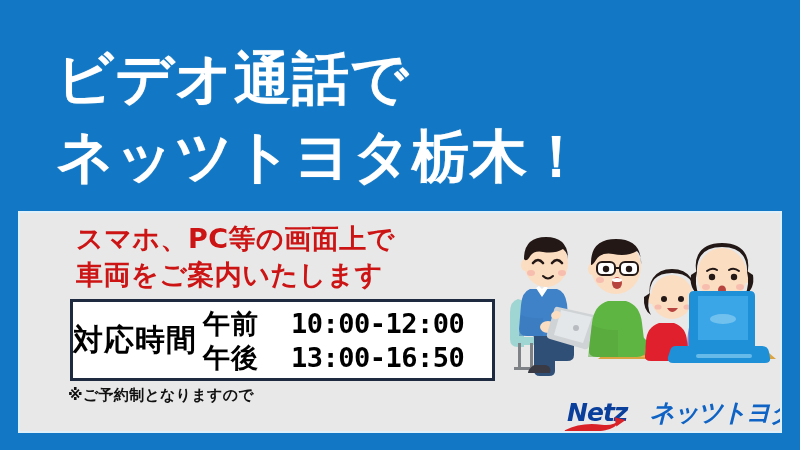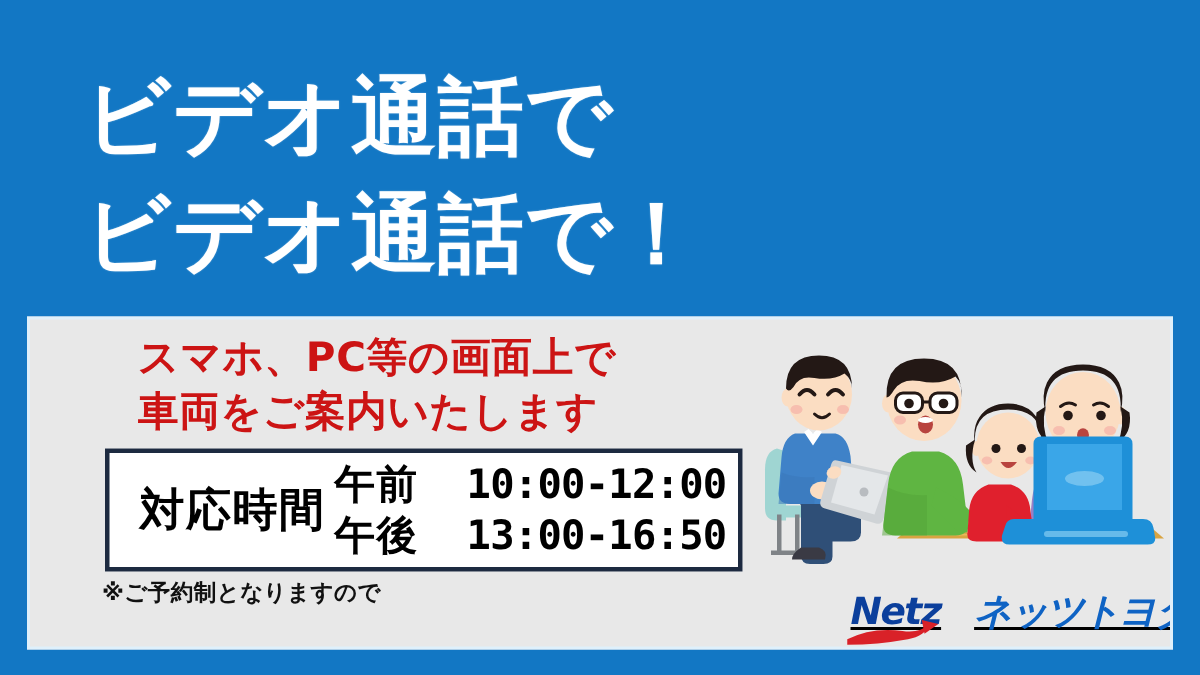--- a/index.html
+++ b/index.html
@@ -46,21 +46,21 @@
     height: 222px;
     background: #e8e8e8;
     border: 2px solid #dff0fb;
     box-sizing: border-box;
     overflow: hidden;
   }
 
   
   #lead {
     position: absolute;
-    left: 72px;
+    left: 56px;
     top: 8px;
     color: #cc1414;
     font-weight: bold;
     font-size: 27px;
     line-height: 36px;
     letter-spacing: 0.5px;
   }
   .lead-line { display: block; white-space: nowrap; }
 
   
@@ -71,21 +71,21 @@
     width: 425px;
     height: 82px;
     background: #ffffff;
     border: 3px solid #1d2a40;
     box-sizing: border-box;
     display: flex;
     align-items: center;
   }
   #hours-label {
     flex: 0 0 auto;
-    padding-left: 20px;
+    padding-left: 0;
     padding-right: 6px;
     font-size: 30px;
     font-weight: bold;
     color: #000000;
     letter-spacing: 1px;
     white-space: nowrap;
   }
   #hours-rows {
     flex: 1 1 auto;
     display: flex;
@@ -138,23 +138,22 @@
   #illustration svg { display: block; width: 100%; height: 100%; }
 
   
   #logo {
     position: absolute;
     left: 545px;
     top: 182px;
     width: 210px;
     height: 34px;
     display: flex;
-    align-items: flex-start;
+    align-items: center;
     gap: 20px;
-    text-decoration: underline;
   }
   #logo-netz {
     position: relative;
     font-size: 25px;
     font-weight: bold;
     font-style: italic;
     color: #0b3f9c;
     letter-spacing: -1px;
     line-height: 1;
     padding: 0 2px;
@@ -177,21 +176,21 @@
     white-space: nowrap;
   }
 </style>
 </head>
 <body>
 
 <div id="banner">
 
   <div id="headline">
     <span class="headline-line">ビデオ通話で</span>
-    <span class="headline-line">ビデオ通話で！</span>
+    <span class="headline-line">ネッツトヨタ栃木！</span>
   </div>
 
   <div id="panel">
 
     <div id="lead">
       <span class="lead-line">スマホ、PC等の画面上で</span>
       <span class="lead-line">車両をご案内いたします</span>
     </div>
 
     <div id="hours-box">

